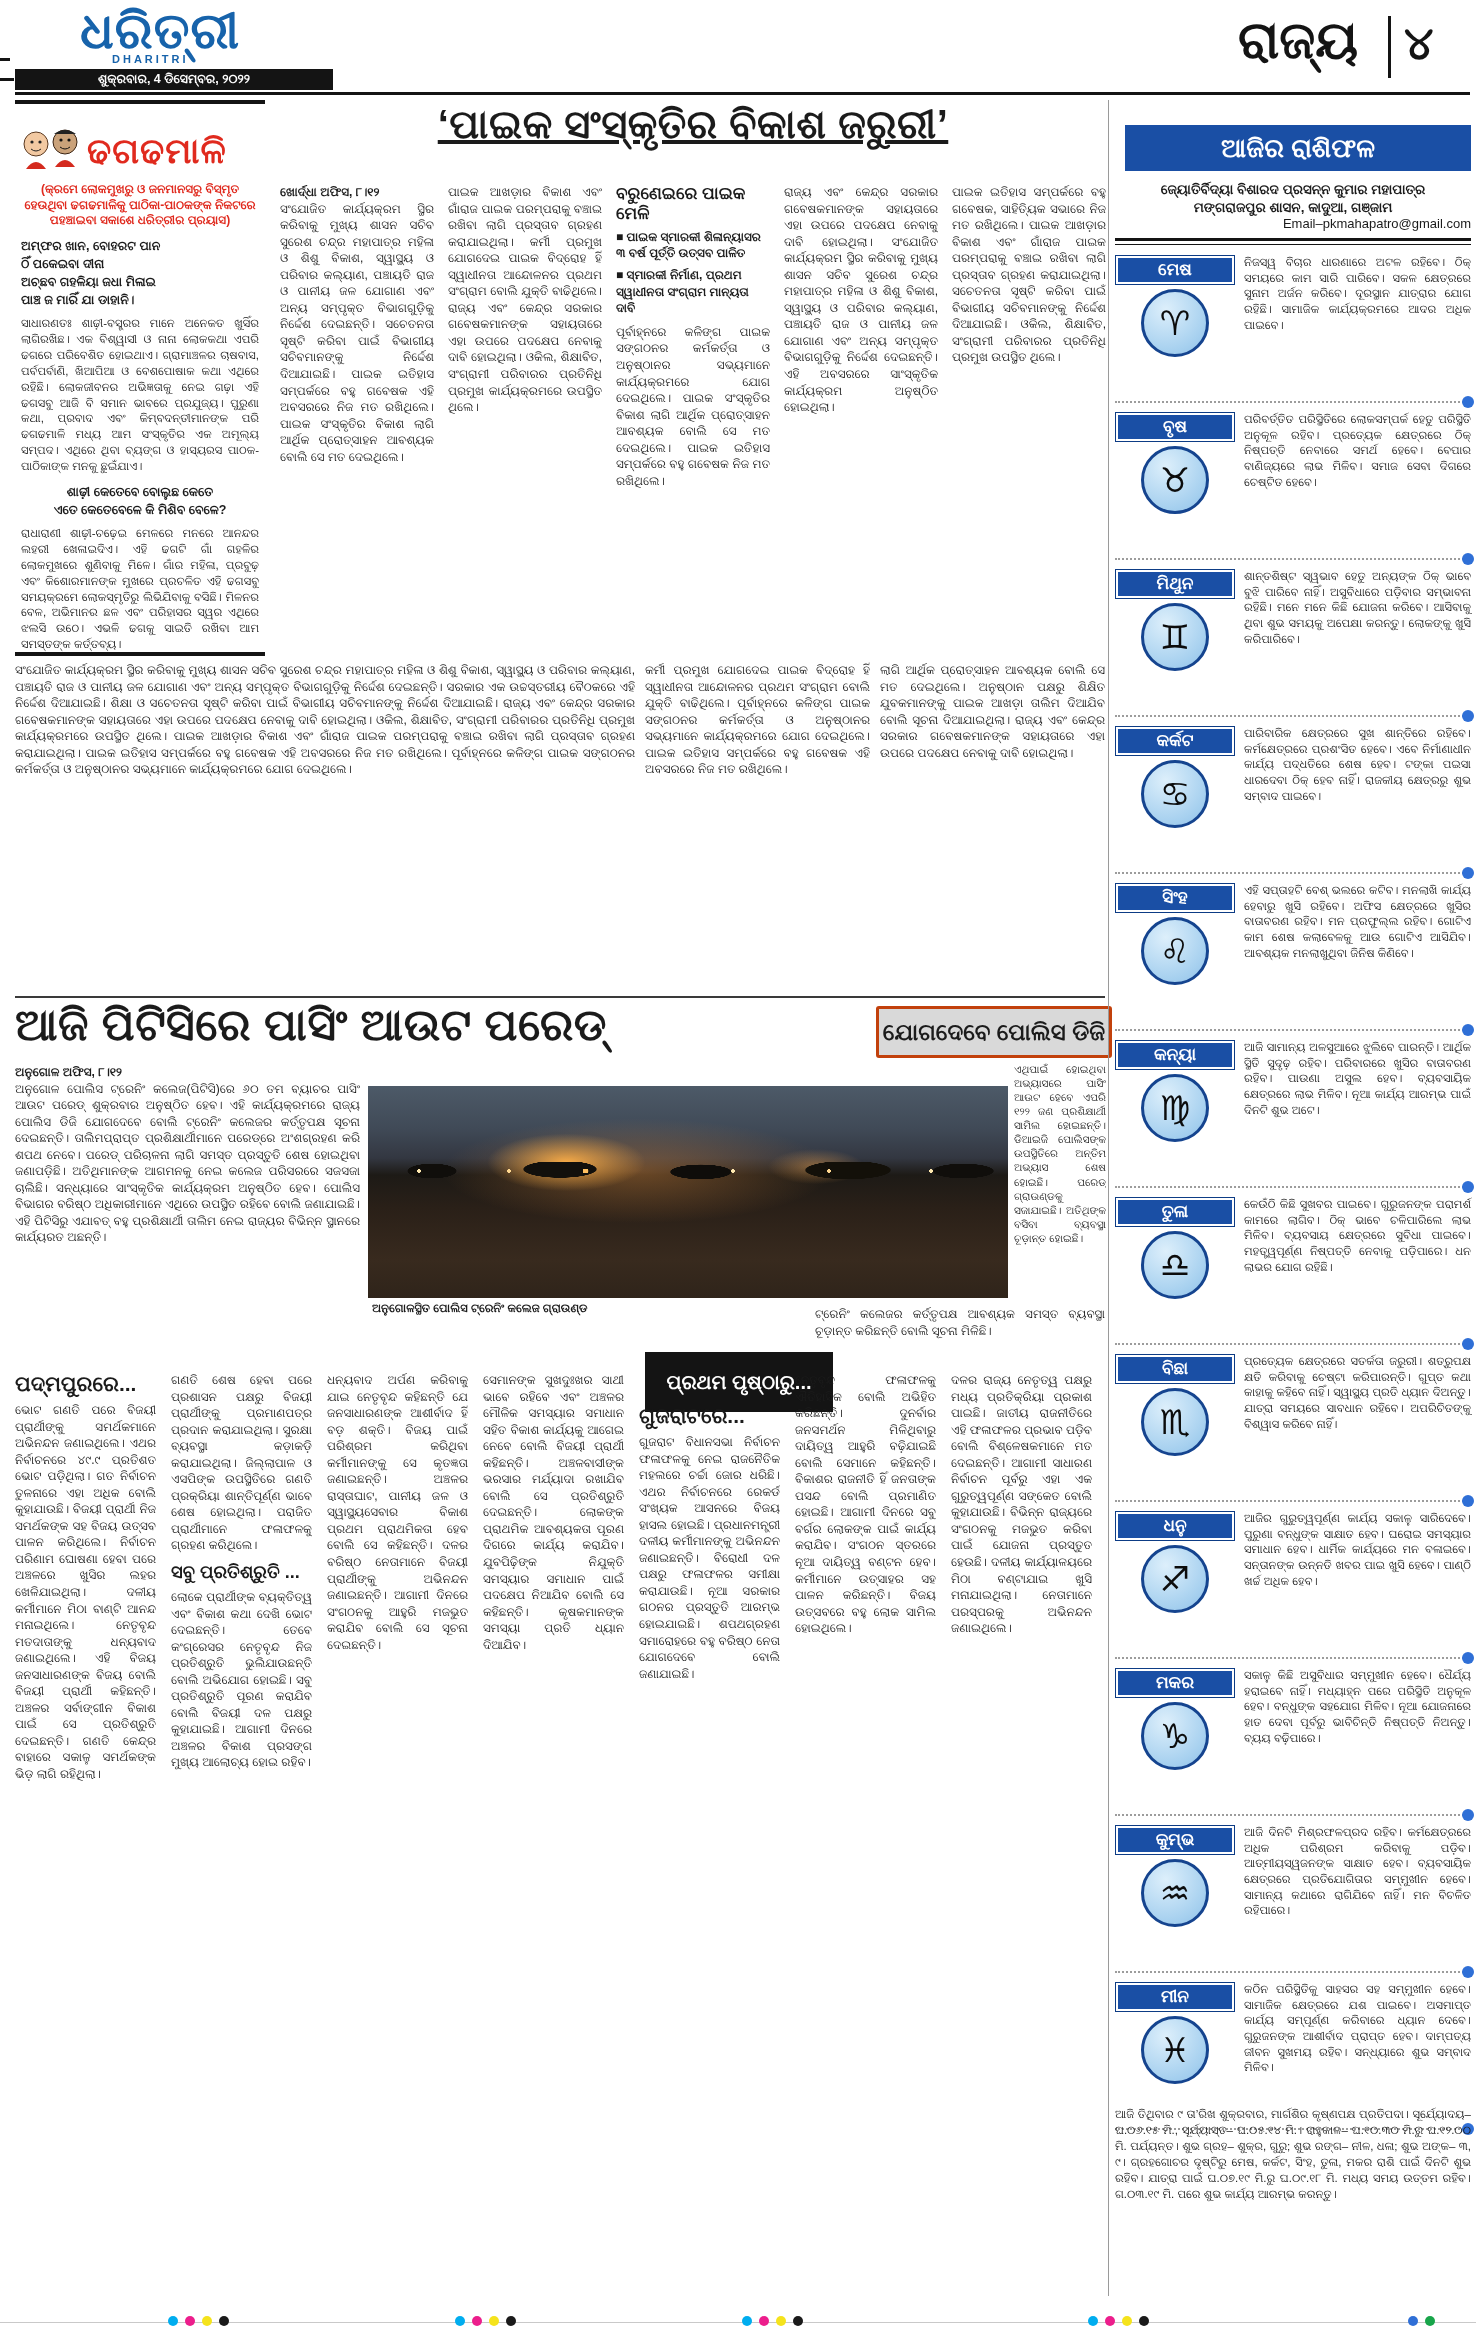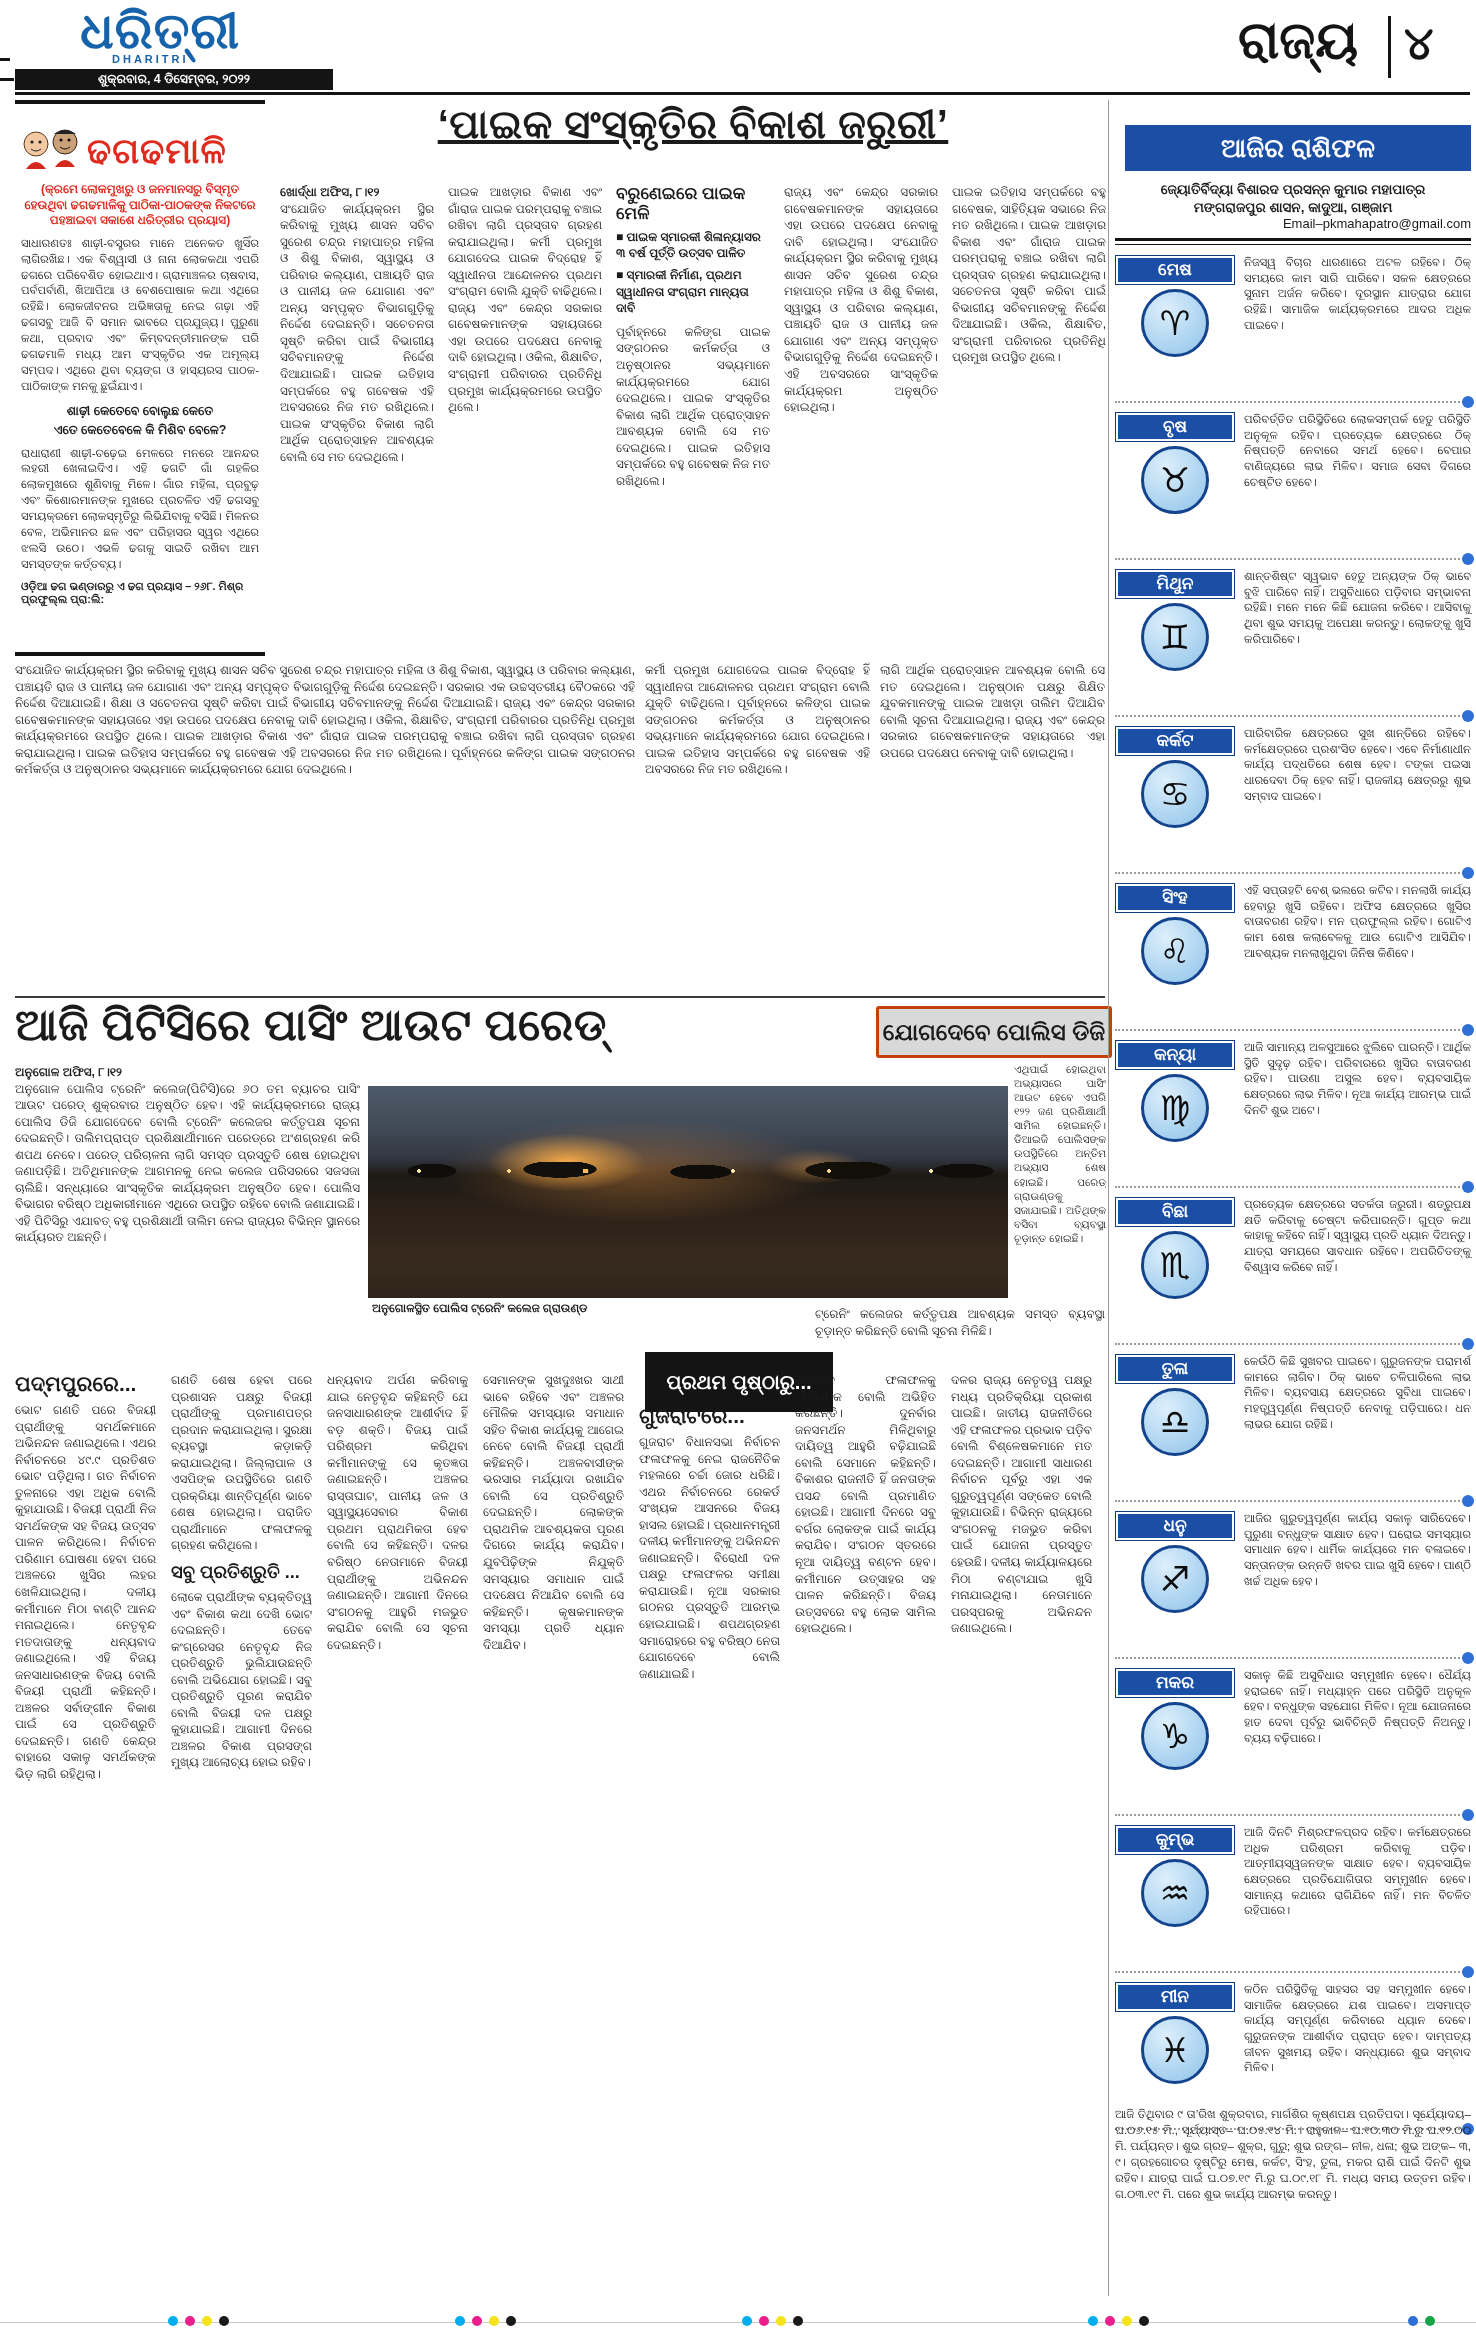--- a/index.html
+++ b/index.html
@@ -115,20 +115,24 @@
             <circle cx="48" cy="16" r="1.6" fill="#111"></circle>
           <path d="M10 25 q5 4 10 0" stroke="#222" fill="none"></path>
           <path d="M39 23 q5 4 10 0" stroke="#111" fill="none"></path>
           <path d="M5 45 q10 -14 20 0 z" fill="#d42a1e"></path>
           <path d="M34 43 q10 -14 20 0 z" fill="#d42a1e"></path>
         </svg>
       </span>
       <span class="humor-title">ଢଗଢମାଳି</span>
     </div>
     <div class="humor-tag">(କ୍ରମେ ଲୋକମୁଖରୁ ଓ ଜନମାନସରୁ ବିସ୍ମୃତ ହେଉଥିବା ଢଗଢମାଳିକୁ ପାଠିକା-ପାଠକଙ୍କ ନିକଟରେ ପହଞ୍ଚାଇବା ସକାଶେ ଧରିତ୍ରୀର ପ୍ରୟାସ)</div>
+    <div class="verse">ଅମ୍ଫର ଖାନ, ବୋହରଟ ପାନ
+ଠିଁ ପକେଇବା ଦୀନା
+ଅଚ୍ଛବ ଗହଳିୟା ଜଧା ମିଳାଇ
+ପାଞ୍ଚ ଜ ମାରିଁ ଯା ଡାହାନି।</div>
     <div class="humor-body">ସାଧାରଣତଃ ଶାଢ଼ୀ-ବସ୍ତ୍ରର ମାନେ ଅନେକତ ଖୁସିଁର ଲାଗିରଖିଛ। ଏକ ବିଶ୍ୱାସୀ ଓ ନାନା ଲୋକକଥା ଏପରି ଢଗରେ ପରିବେଶିତ ହୋଇଥାଏ। ଗ୍ରାମାଞ୍ଚଳର ଚାଷବାସ, ପର୍ବପର୍ବାଣି, ଖିଆପିଆ ଓ ବେଶପୋଷାକ କଥା ଏଥିରେ ରହିଛି। ଲୋକଜୀବନର ଅଭିଜ୍ଞତାକୁ ନେଇ ଗଢ଼ା ଏହି ଢଗସବୁ ଆଜି ବି ସମାନ ଭାବରେ ପ୍ରଯୁଜ୍ୟ। ପୁରୁଣା କଥା, ପ୍ରବାଦ ଏବଂ କିମ୍ବଦନ୍ତୀମାନଙ୍କ ପରି ଢଗଢମାଳି ମଧ୍ୟ ଆମ ସଂସ୍କୃତିର ଏକ ଅମୂଲ୍ୟ ସମ୍ପଦ। ଏଥିରେ ଥିବା ବ୍ୟଙ୍ଗ ଓ ହାସ୍ୟରସ ପାଠକ-ପାଠିକାଙ୍କ ମନକୁ ଛୁଇଁଯାଏ।</div>
     <div class="verse" style="text-align:center;">ଶାଢ଼ୀ କେତେବେ ବୋଲୁଛ କେତେ
 ଏତେ କେତେବେଳେ କି ମିଶିବ ବେଳେ?</div>
     <div class="humor-body">ରାଧାରାଣୀ ଶାଢ଼ୀ-ଚଢ଼େଇ ମେଳରେ ମନରେ ଆନନ୍ଦର ଲହରୀ ଖେଳାଇଦିଏ। ଏହି ଢଗଟି ଗାଁ ଗହଳିର ଲୋକମୁଖରେ ଶୁଣିବାକୁ ମିଳେ। ଗାଁର ମହିଳା, ପ୍ରବୁଢ଼ ଏବଂ କିଶୋରମାନଙ୍କ ମୁଖରେ ପ୍ରଚଳିତ ଏହି ଢଗସବୁ ସମୟକ୍ରମେ ଲୋକସ୍ମୃତିରୁ ଲିଭିଯିବାକୁ ବସିଛି। ମିଳନର ବେଳ, ଅଭିମାନର ଛଳ ଏବଂ ପରିହାସର ସ୍ୱର ଏଥିରେ ଝଲସି ଉଠେ। ଏଭଳି ଢଗକୁ ସାଇତି ରଖିବା ଆମ ସମସ୍ତଙ୍କ କର୍ତ୍ତବ୍ୟ।</div>
     <div class="credit">ଓଡ଼ିଆ ଢଗ ଭଣ୍ଡାରରୁ ଏ ଢଗ ପ୍ରୟାସ – ୨୬୮. ମିଶ୍ର ପ୍ରଫୁଲ୍ଲ ପ୍ରା:ଲି:</div>
   </div>
 
   <div class="abs headline1" style="left:280px;top:102px;width:826px;text-decoration:underline;">‘ପାଇକ ସଂସ୍କୃତିର ବିକାଶ ଜରୁରୀ’</div>
 
   <div class="abs cols5" style="left:280px;top:184px;width:826px;">
@@ -278,37 +282,37 @@
           <div class="zcircle">
               <span class="zglyph">♍</span>
             </div>
           </div>
         <div class="ztext">ଆଜି ସାମାନ୍ୟ ଅଳସୁଆରେ ଝୁଲିବେ ପାରନ୍ତି। ଆର୍ଥିକ ସ୍ଥିତି ସୁଦୃଢ଼ ରହିବ। ପରିବାରରେ ଖୁସିର ବାତାବରଣ ରହିବ। ପାଉଣା ଅସୁଲ ହେବ। ବ୍ୟବସାୟିକ କ୍ଷେତ୍ରରେ ଲାଭ ମିଳିବ। ନୂଆ କାର୍ଯ୍ୟ ଆରମ୍ଭ ପାଇଁ ଦିନଟି ଶୁଭ ଅଟେ।</div>
         <span class="zdot"></span>
       </div>
 
       <div class="zsign">
         <div class="zleft">
+            <div class="zlabel">ତୁଳା</div>
+          <div class="zcircle">
+              <span class="zglyph">♎</span>
+            </div>
+          </div>
+        <div class="ztext">କେଉଁଠି କିଛି ସୁଖବର ପାଇବେ। ଗୁରୁଜନଙ୍କ ପରାମର୍ଶ କାମରେ ଲାଗିବ। ଠିକ୍ ଭାବେ ଚଳିପାରିଲେ ଲାଭ ମିଳିବ। ବ୍ୟବସାୟ କ୍ଷେତ୍ରରେ ସୁବିଧା ପାଇବେ। ମହତ୍ତ୍ୱପୂର୍ଣ୍ଣ ନିଷ୍ପତ୍ତି ନେବାକୁ ପଡ଼ିପାରେ। ଧନ ଲାଭର ଯୋଗ ରହିଛି।</div>
+        <span class="zdot"></span>
+      </div>
+
+      <div class="zsign">
+        <div class="zleft">
             <div class="zlabel">ବିଛା</div>
           <div class="zcircle">
               <span class="zglyph">♏</span>
             </div>
           </div>
         <div class="ztext">ପ୍ରତ୍ୟେକ କ୍ଷେତ୍ରରେ ସତର୍କତା ଜରୁରୀ। ଶତ୍ରୁପକ୍ଷ କ୍ଷତି କରିବାକୁ ଚେଷ୍ଟା କରିପାରନ୍ତି। ଗୁପ୍ତ କଥା କାହାକୁ କହିବେ ନାହିଁ। ସ୍ୱାସ୍ଥ୍ୟ ପ୍ରତି ଧ୍ୟାନ ଦିଅନ୍ତୁ। ଯାତ୍ରା ସମୟରେ ସାବଧାନ ରହିବେ। ଅପରିଚିତଙ୍କୁ ବିଶ୍ୱାସ କରିବେ ନାହିଁ।</div>
-        <span class="zdot"></span>
-      </div>
-
-      <div class="zsign">
-        <div class="zleft">
-            <div class="zlabel">ତୁଳା</div>
-          <div class="zcircle">
-              <span class="zglyph">♎</span>
-            </div>
-          </div>
-        <div class="ztext">କେଉଁଠି କିଛି ସୁଖବର ପାଇବେ। ଗୁରୁଜନଙ୍କ ପରାମର୍ଶ କାମରେ ଲାଗିବ। ଠିକ୍ ଭାବେ ଚଳିପାରିଲେ ଲାଭ ମିଳିବ। ବ୍ୟବସାୟ କ୍ଷେତ୍ରରେ ସୁବିଧା ପାଇବେ। ମହତ୍ତ୍ୱପୂର୍ଣ୍ଣ ନିଷ୍ପତ୍ତି ନେବାକୁ ପଡ଼ିପାରେ। ଧନ ଲାଭର ଯୋଗ ରହିଛି।</div>
         <span class="zdot"></span>
       </div>
 
       <div class="zsign">
         <div class="zleft">
             <div class="zlabel">ଧନୁ</div>
           <div class="zcircle">
               <span class="zglyph">♐</span>
             </div>
           </div>

